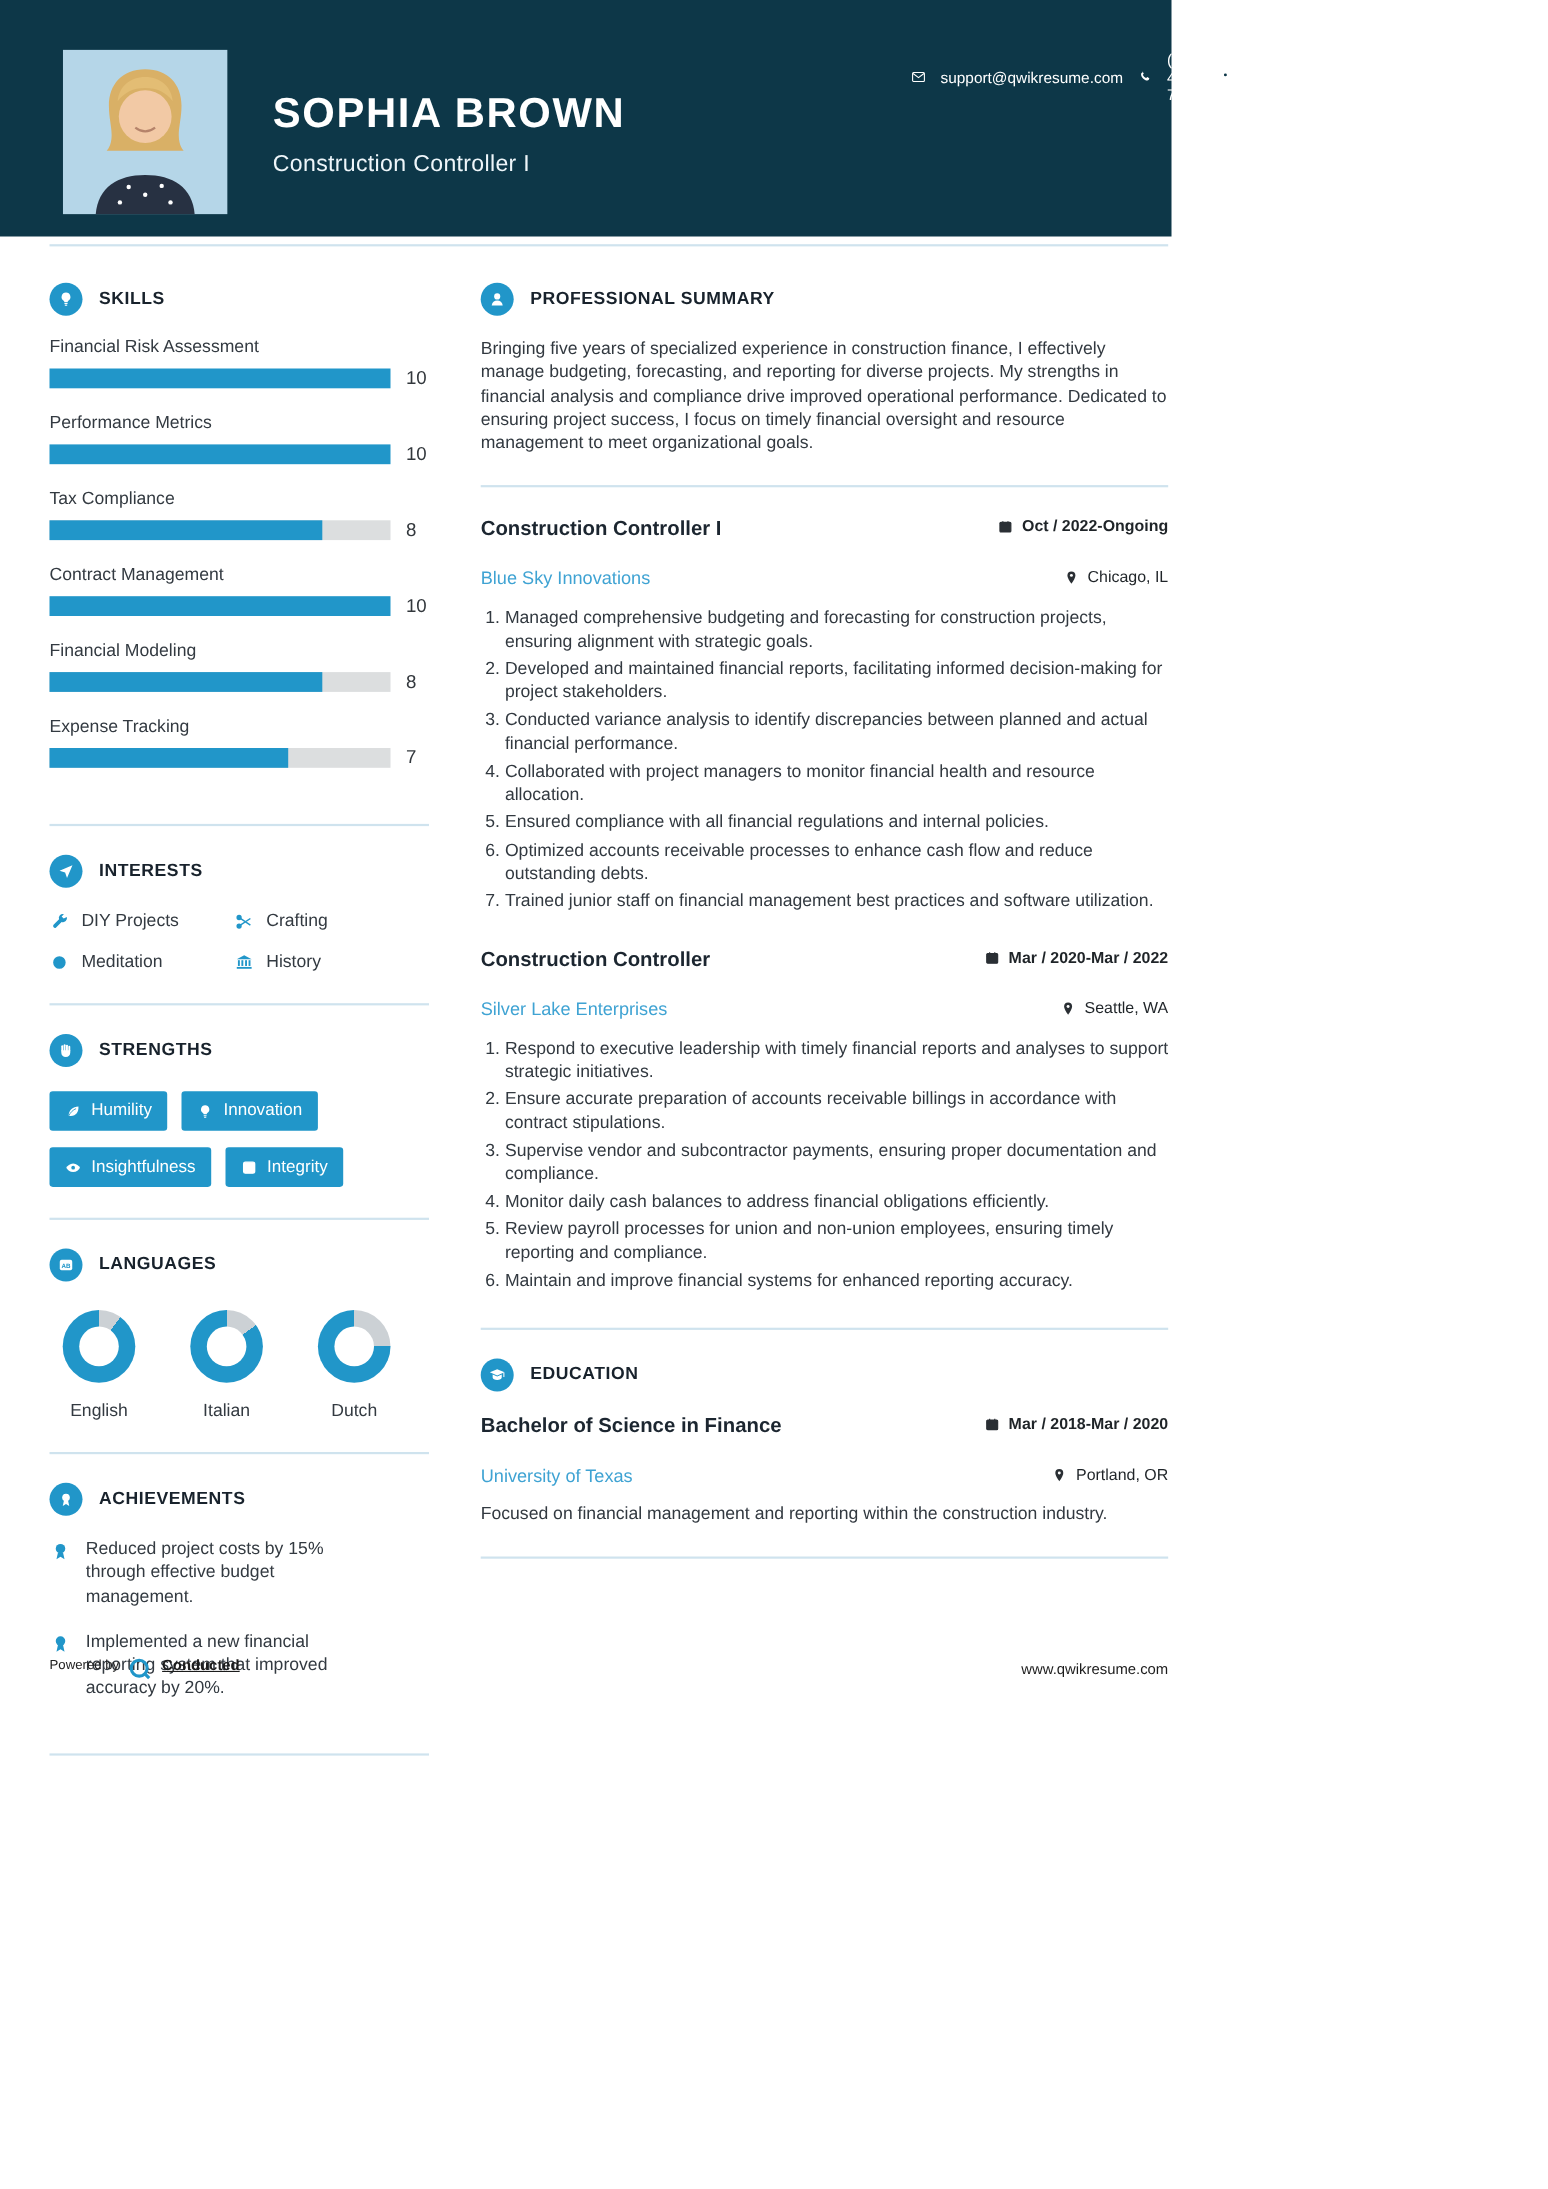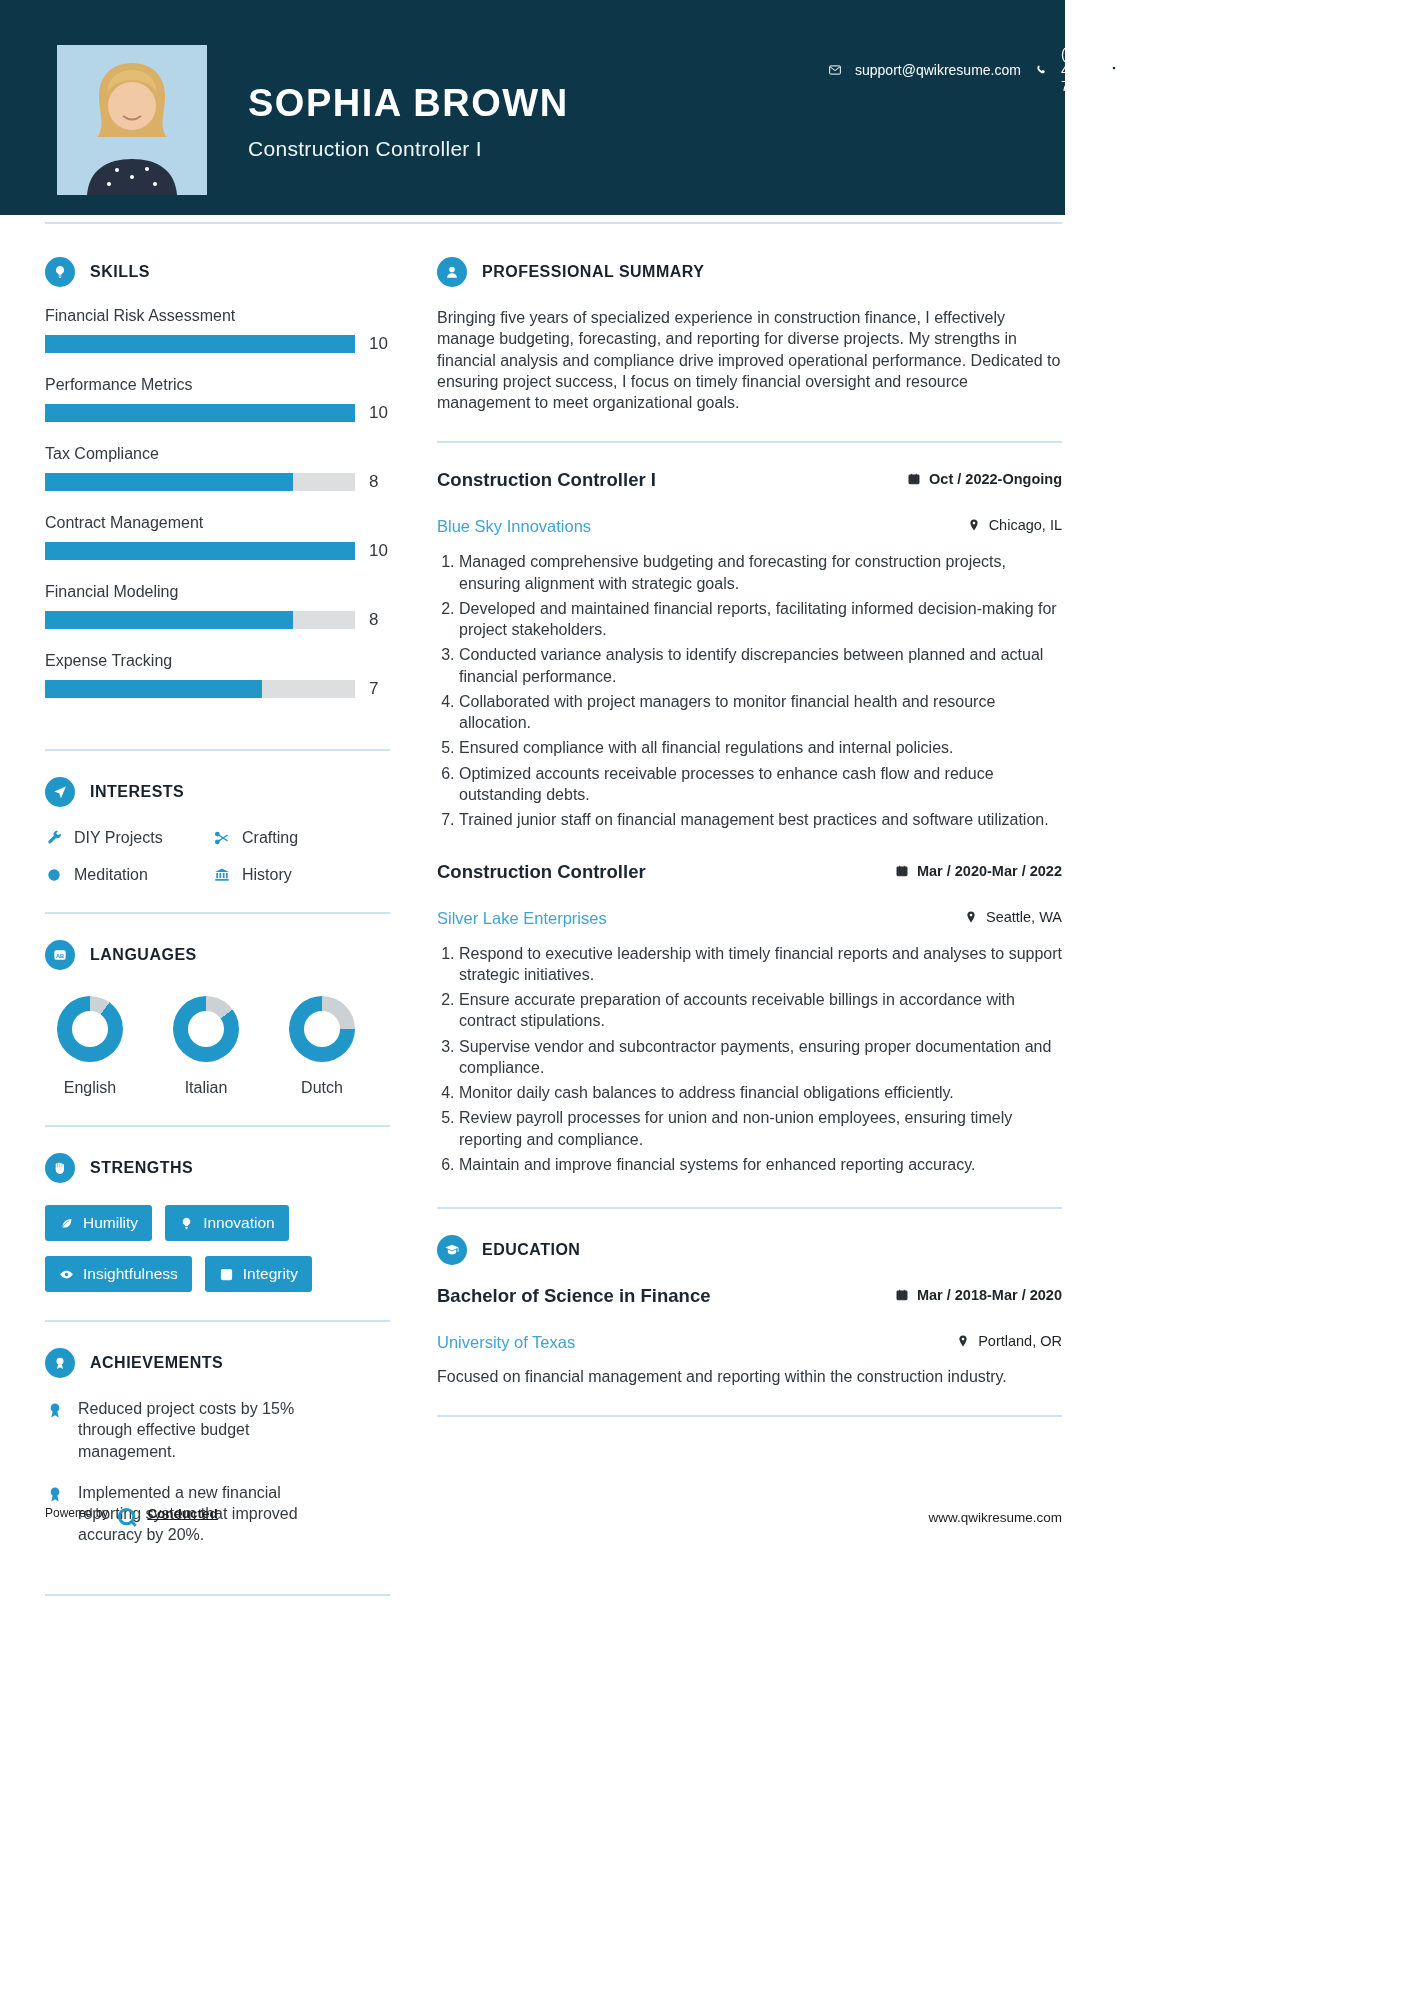--- a/index.html
+++ b/index.html
@@ -256,46 +256,20 @@
             </svg>
           <span>History</span>
         </div>
       </div>
     </section>
 
     <section class="lsec">
       <div class="sec-head">
         <span class="sec-icon">
           <svg viewBox="0 0 24 24">
-              <rect x="3.5" y="5" width="17" height="14" rx="2.5" fill="#fff"></rect>
-              <text x="12" y="15.8" text-anchor="middle" font-size="8.5" font-weight="bold" fill="#2196c9">AB</text>
-            </svg>
-        </span>
-        <h2>LANGUAGES</h2>
-      </div>
-      <div class="lang-row">
-        <div class="lang">
-          <div class="donut" style="background: conic-gradient(rgb(204, 209, 213) 0deg, rgb(204, 209, 213) 10%, rgb(33, 150, 201) 0deg, rgb(33, 150, 201) 100%);"></div>
-          <div class="lang-label">English</div>
-        </div>
-        <div class="lang">
-          <div class="donut" style="background: conic-gradient(rgb(204, 209, 213) 0deg, rgb(204, 209, 213) 15%, rgb(33, 150, 201) 0deg, rgb(33, 150, 201) 100%);"></div>
-          <div class="lang-label">Italian</div>
-        </div>
-        <div class="lang">
-          <div class="donut" style="background: conic-gradient(rgb(204, 209, 213) 0deg, rgb(204, 209, 213) 25%, rgb(33, 150, 201) 0deg, rgb(33, 150, 201) 100%);"></div>
-          <div class="lang-label">Dutch</div>
-        </div>
-      </div>
-    </section>
-
-    <section class="lsec">
-      <div class="sec-head">
-        <span class="sec-icon">
-          <svg viewBox="0 0 24 24">
               <rect x="5.6" y="5" width="2.6" height="8.5" rx="1.3"></rect>
               <rect x="8.8" y="3.6" width="2.6" height="9.9" rx="1.3"></rect>
               <rect x="12" y="4" width="2.6" height="9.5" rx="1.3"></rect>
               <rect x="15.2" y="5.6" width="2.6" height="7.9" rx="1.3"></rect>
               <path d="M5.6 11.5h12.2v3.6c0 3.4-2.4 5.9-6.1 5.9s-6.1-2.5-6.1-5.9z"></path>
             </svg>
         </span>
         <h2>STRENGTHS</h2>
       </div>
       <div class="str-wrap">
@@ -320,20 +294,46 @@
               <circle cx="12" cy="12" r="2.7" fill="#2196c9"></circle>
             </svg>
           <span>Insightfulness</span>
         </div>
         <div class="str-btn">
           <svg viewBox="0 0 24 24" fill="none" stroke="currentColor" stroke-width="2">
               <rect x="4" y="4" width="16" height="16" rx="2.5"></rect>
               <path d="m8.2 12.4 2.8 2.8 5-6"></path>
             </svg>
           <span>Integrity</span>
+        </div>
+      </div>
+    </section>
+
+    <section class="lsec">
+      <div class="sec-head">
+        <span class="sec-icon">
+          <svg viewBox="0 0 24 24">
+              <rect x="3.5" y="5" width="17" height="14" rx="2.5" fill="#fff"></rect>
+              <text x="12" y="15.8" text-anchor="middle" font-size="8.5" font-weight="bold" fill="#2196c9">AB</text>
+            </svg>
+        </span>
+        <h2>LANGUAGES</h2>
+      </div>
+      <div class="lang-row">
+        <div class="lang">
+          <div class="donut" style="background: conic-gradient(rgb(204, 209, 213) 0deg, rgb(204, 209, 213) 10%, rgb(33, 150, 201) 0deg, rgb(33, 150, 201) 100%);"></div>
+          <div class="lang-label">English</div>
+        </div>
+        <div class="lang">
+          <div class="donut" style="background: conic-gradient(rgb(204, 209, 213) 0deg, rgb(204, 209, 213) 15%, rgb(33, 150, 201) 0deg, rgb(33, 150, 201) 100%);"></div>
+          <div class="lang-label">Italian</div>
+        </div>
+        <div class="lang">
+          <div class="donut" style="background: conic-gradient(rgb(204, 209, 213) 0deg, rgb(204, 209, 213) 25%, rgb(33, 150, 201) 0deg, rgb(33, 150, 201) 100%);"></div>
+          <div class="lang-label">Dutch</div>
         </div>
       </div>
     </section>
 
     <section class="lsec">
       <div class="sec-head">
         <span class="sec-icon">
           <svg viewBox="0 0 24 24">
               <circle cx="12" cy="9.5" r="5.2"></circle>
               <path d="M9.2 13.8 7.6 21l4.4-2.6L16.4 21l-1.6-7.2z"></path>

